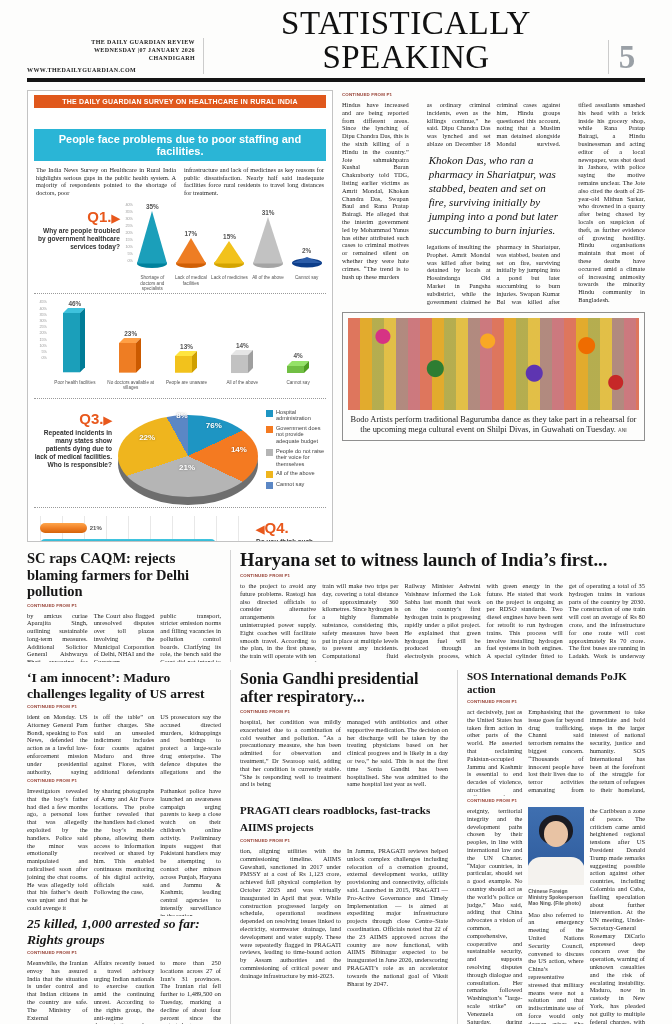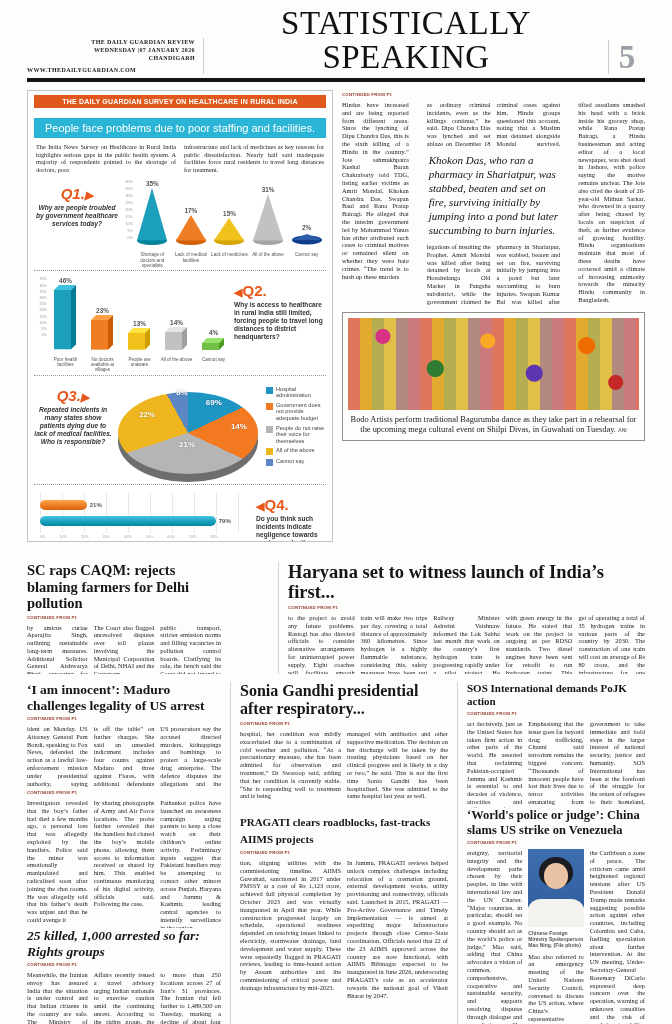--- a/index.html
+++ b/index.html
@@ -12,27 +12,27 @@
   .mast .site{text-align:left;margin-top:4px;font-size:6px;}
   .title{flex:1;text-align:center;font-size:33px;letter-spacing:.5px;color:#111;line-height:34px;font-weight:normal;}
   .pageno{width:36px;border-left:1px solid #ccc;text-align:center;font-size:33px;color:#9aa0a6;font-weight:bold;line-height:34px;}
   .rule{height:4px;background:#151515;margin-top:4px;}
   
   .main-row{display:flex;gap:9px;margin-top:8px;height:452px;}
   
   .info{width:306px;border:1px solid #c3c3c3;box-sizing:border-box;padding:4px 6px;overflow:hidden;
         font-family:"Liberation Sans",sans-serif;background:#fff;}
   .kicker{background:#e0581c;color:#fff;font-weight:bold;font-size:7px;text-align:center;padding:3px 0;letter-spacing:.2px;}
-  .subhead{background:#2ab5d6;color:#fff;font-weight:normal;font-size:11px;text-align:center;padding:4px 0;margin-top:10px;}
+  .subhead{background:#2ab5d6;color:#fff;font-weight:bold;font-size:11px;text-align:center;padding:4px 0;margin-top:21px;}
   .intro{display:flex;gap:8px;margin:5px 2px 2px;}
   .intro p{margin:0;flex:1;font-family:"Liberation Serif",serif;font-size:6.3px;line-height:7.7px;text-align:justify;color:#222;}
   .dot{border-top:1px dotted #9a9a9a;margin:2px 0;}
   .qrow{display:flex;align-items:flex-start;}
   .qlabel{width:86px;flex:none;padding-top:10px;}
-  .qlabel.right{text-align:center;font-style:italic;}
+  .qlabel.right{text-align:right;}
   .qlabel.left{text-align:left;padding-left:2px;}
   .qnum{font-weight:bold;font-size:15px;color:#e8581c;line-height:16px;}
   .tri{font-size:11px;color:#e8581c;}
   .qtext{font-weight:bold;font-size:6.6px;line-height:8px;color:#333;margin-top:1px;}
   .chart{flex:1;position:relative;}
   
   .axis{display:flex;flex-direction:column;justify-content:space-between;height:60px;font-size:3.8px;color:#999;text-align:right;width:11px;flex:none;}
   .series{display:flex;flex:1;align-items:flex-end;}
   .s-item{flex:1;text-align:center;}
   .s-val{font-size:6.4px;color:#555;margin-bottom:1px;font-weight:bold;}
@@ -77,21 +77,21 @@
      radial-gradient(circle at 48% 25%,#f9a825 0 7px,transparent 8px),
      radial-gradient(circle at 64% 60%,#5e35b1 0 8px,transparent 9px),
      radial-gradient(circle at 82% 30%,#ef6c00 0 8px,transparent 9px),
      radial-gradient(circle at 92% 70%,#c62828 0 7px,transparent 8px),
      repeating-linear-gradient(90deg,#e91e63 0 12px,#ff9800 12px 24px,#43a047 24px 36px,#fdd835 36px 48px,#3949ab 48px 60px,#8e24aa 60px 72px),
      #c9a36b;
      background-blend-mode:normal,normal,normal,normal,normal,normal,soft-light,normal;}
   .caption{font-size:8.4px;line-height:10px;text-align:center;margin-top:5px;color:#222;}
   .credit{font-family:"Liberation Sans",sans-serif;font-weight:bold;font-size:5px;color:#777;}
   
-  .band2{display:flex;margin-top:20px;height:112px;gap:48px;}
+  .band2{display:flex;margin-top:8px;height:112px;}
   .caqm{width:194px;flex:none;overflow:hidden;}
   .caqm h2{font-size:14.5px;line-height:16.5px;}
   .haryana{flex:1;border-left:1px solid #d4d4d4;margin-left:9px;padding-left:9px;overflow:hidden;}
   .haryana h2{font-size:18.5px;line-height:20px;}
   
   .bottom{display:flex;margin-top:8px;height:358px;}
   .strip-l{width:194px;flex:none;overflow:hidden;}
   .strip-m{width:208px;flex:none;border-left:1px solid #d4d4d4;margin-left:9px;padding-left:9px;overflow:hidden;}
   .strip-r{flex:1;border-left:1px solid #d4d4d4;margin-left:9px;padding-left:9px;overflow:hidden;}
   .maduro{height:106px;overflow:hidden;}
@@ -219,37 +219,33 @@
                   <polygon points="0,5 5,0 22,0 17,5" fill="rgb(229,229,229)"></polygon>
                   <polygon points="17,5 22,0 22,18.044444444444444 17,23.044444444444444" fill="rgb(159,159,159)"></polygon>
                 </svg><div class="s-cat">All of the above</div></div>
               <div class="s-item"><div class="s-val">4%</div><svg width="23" height="13">
                   <rect x="0" y="5" width="17" height="7" fill="#71bf44"></rect>
                   <polygon points="0,5 5,0 22,0 17,5" fill="rgb(148,226,103)"></polygon>
                   <polygon points="17,5 22,0 22,7 17,12" fill="rgb(78,156,33)"></polygon>
                 </svg><div class="s-cat">Cannot say</div></div>
             </div>
           </div>
-        <div class="qlabel left" style="width:92px">
-          <div class="qnum"><span class="tri">◀</span><span>Q2.</span></div>
-          <div class="qtext">Why is access to healthcare in rural India still limited, forcing people to travel long distances to district headquarters?</div>
-        </div>
       </div>
       <div class="dot"></div>
 
       <div class="qrow">
         <div class="qlabel right" style="width:78px">
           <div class="qnum"><span>Q3.</span><span class="tri">▶</span></div>
           <div class="qtext">Repeated incidents in many states show patients dying due to lack of medical facilities. Who is responsible?</div>
         </div>
         <div class="piewrap">
           <div class="pie-shadow"></div>
           <div class="pie" id="q3-pie" style="background: conic-gradient(rgb(30, 149, 195) 0deg, rgb(30, 149, 195) 64.8deg, rgb(244, 122, 33) 64.8deg, rgb(244, 122, 33) 115.2deg, rgb(181, 181, 181) 115.2deg, rgb(181, 181, 181) 252deg, rgb(239, 181, 30) 252deg, rgb(239, 181, 30) 331.2deg, rgb(91, 135, 197) 331.2deg, rgb(91, 135, 197) 360deg);"></div>
           <div id="q3-labels">
-              <span class="pielab" style="left: 62%; top: 16%;">69%</span>
+              <span class="pielab" style="left: 62%; top: 16%;">76%</span>
               <span class="pielab" style="left: 79%; top: 40%;">14%</span>
               <span class="pielab" style="left: 44%; top: 58%;">21%</span>
               <span class="pielab" style="left: 17%; top: 28%;">22%</span>
               <span class="pielab" style="left: 42%; top: 6%;">8%</span>
             </div>
         </div>
         <div class="legend" id="q3-legend">
             <div class="leg-item">
               <span class="leg-sw" style="background: rgb(30, 149, 195);"></span>
               <span class="leg-tx">Hospital administration</span>
@@ -407,21 +403,20 @@
       <article class="art sos">
         <h2>SOS International demands PoJK action</h2>
         <div class="cont">CONTINUED FROM P1</div>
         <div class="cols">
           <p>act decisively, just as the United States has taken firm action in other parts of the world. He asserted that reclaiming Pakistan-occupied Jammu and Kashmir is essential to end decades of violence, atrocities and suffering of the displaced population.</p>
           <p>Emphasising that the issue goes far beyond drug trafficking, Channi said terrorism remains the biggest concern. “Thousands of innocent people have lost their lives due to terror activities emanating from PoJK, leaving India repeatedly scarred by violence,” he said. He appealed to the Union</p>
           <p>government to take immediate and bold steps in the larger interest of national security, justice and humanity. SOS International has been at the forefront of the struggle for the return of refugees to their homeland, which it says has remained under Pakistan’s occupation since 1947.</p>
         </div>
       </article>
       <article class="art china">
-        <h2>‘World's police or judge’: China slams US strike on Venezuela</h2>
         <div class="cont">CONTINUED FROM P1</div>
         <div class="cols">
           <p>ereignty, territorial integrity and the development paths chosen by their peoples, in line with international law and the UN Charter. “Major countries, in particular, should set a good example. No country should act as the world’s police or judge,” Mao said, adding that China advocates a vision of common, comprehensive, cooperative and sustainable security, and supports resolving disputes through dialogue and consultation. Her remarks followed Washington’s “large-scale strike” on Venezuela on Saturday, during which deposed leader Nicolas Maduro and his wife, Cilia Flores, were captured in Caracas and flown out of the country in a joint operation involving US intelligence agencies and law enforcement.</p>
           <div style="flex:1">
             <div class="mao-photo">
               <div class="mao-hair"></div>
               <div class="mao-face"></div>
               <div class="mao-body"></div>
             </div>
             <div class="mao-cap">Chinese Foreign Ministry Spokesperson Mao Ning. (File photo)</div>

